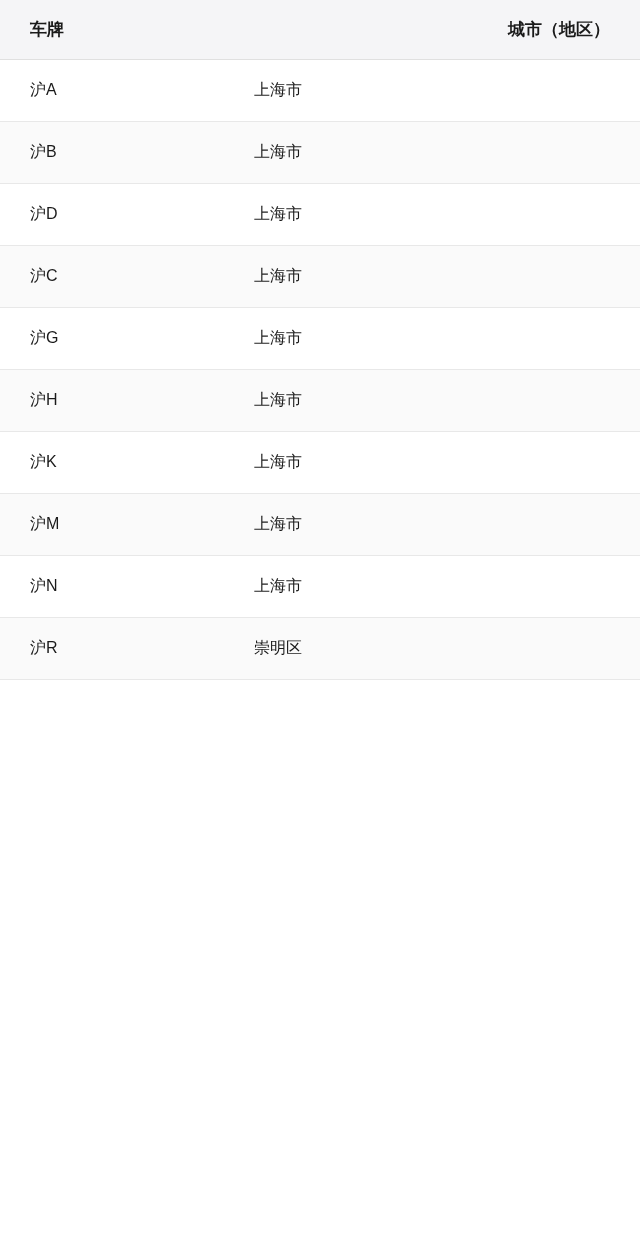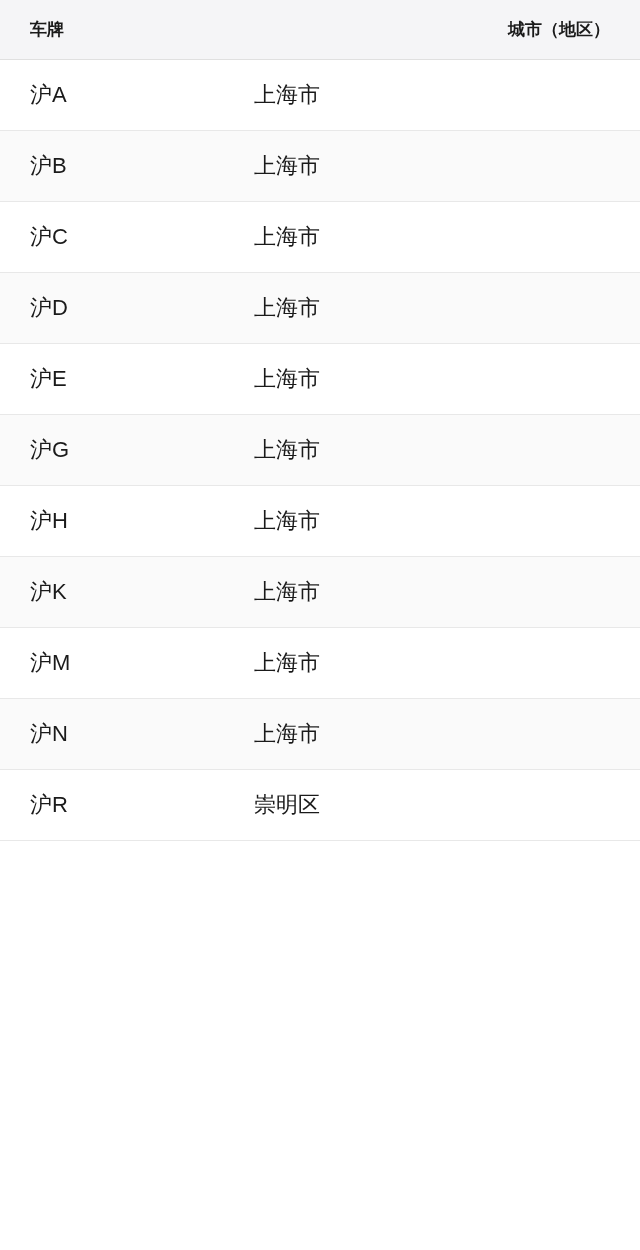--- a/index.html
+++ b/index.html
@@ -31,21 +31,21 @@
       text-align: left;
       font-weight: 600;
       font-size: 17px;
       color: #1a1a1a;
       border-bottom: 1px solid #e0e0e0;
     }
 
     td {
       padding: 20px 30px;
       text-align: left;
-      font-size: 22px;
+      font-size: 16px;
       color: #1a1a1a;
       border-bottom: 1px solid #e8e8e8;
     }
 
     tbody tr:nth-child(even) {
       background: #fafafa;
     }
 
     tbody tr:nth-child(odd) {
       background: #ffffff;
@@ -73,29 +73,25 @@
   <tbody id="table-body">
   <tr>
         <td>沪A</td>
         <td>上海市</td>
       </tr>
       <tr>
         <td>沪B</td>
         <td>上海市</td>
       </tr>
       <tr>
-        <td>沪C</td>
-        <td>上海市</td>
-      </tr>
-      <tr>
         <td>沪D</td>
         <td>上海市</td>
       </tr>
       <tr>
-        <td>沪E</td>
+        <td>沪C</td>
         <td>上海市</td>
       </tr>
       <tr>
         <td>沪G</td>
         <td>上海市</td>
       </tr>
       <tr>
         <td>沪H</td>
         <td>上海市</td>
       </tr>

